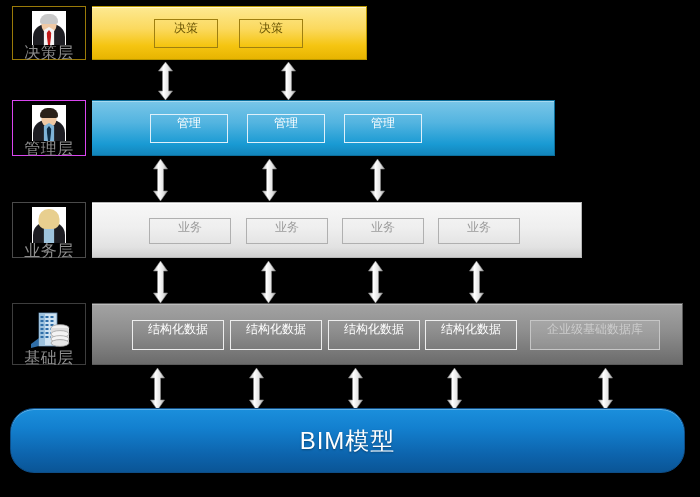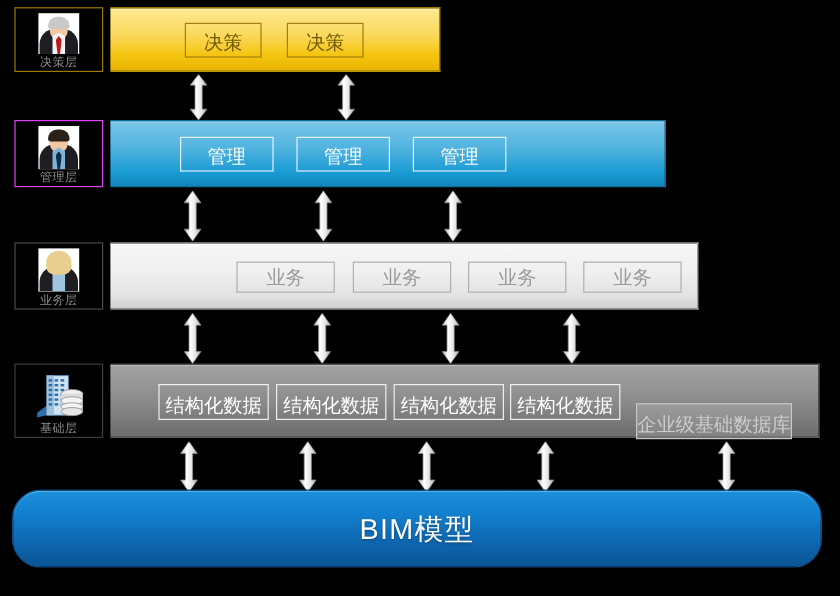--- a/index.html
+++ b/index.html
@@ -31,21 +31,21 @@
     padding-top: 4px;
   }
   .badge .avatar {
     width: 34px;
     height: 40px;
     position: relative;
     overflow: hidden;
     background: #ffffff;
   }
   .badge .badge-label {
-    font-size: 10px;
+    font-size: 16px;
     color: #8e8e8e;
     line-height: 13px;
     margin-top: 1px;
     letter-spacing: 0.5px;
     white-space: nowrap;
   }
 
   
   .person {
     position: absolute;
@@ -148,56 +148,54 @@
     color: #ffffff;
     letter-spacing: 1px;
     text-shadow: 0 1px 2px rgba(0,0,0,0.35);
   }
 
   
   .chip {
     position: absolute;
     box-sizing: border-box;
     display: flex;
-    align-items: flex-end;
+    align-items: flex-start;
     justify-content: center;
-    font-size: 16px;
+    font-size: 12px;
     white-space: nowrap;
   }
   .chip-decision {
     border: 1px solid #9e7f10;
     color: #6d5806;
     background: transparent;
     height: 29px;
   }
   .chip-management {
     border: 1px solid #dff0fa;
     color: #ffffff;
     background: transparent;
     height: 29px;
   }
   .chip-business {
     border: 1px solid #b0b0b0;
     color: #9a9a9a;
     background: transparent;
     height: 26px;
-    margin-left: 48px;
   }
   .chip-foundation {
     border: 1px solid #eeeeee;
     color: #ffffff;
     background: transparent;
     height: 30px;
   }
   .chip-db {
     border: 1px solid #c6c6c6;
     color: #cccccc;
     background: rgba(255,255,255,0.16);
     height: 30px;
-    margin-top: 16px;
   }
 
   
   .arrow {
     position: absolute;
     width: 15px;
   }
   .arrow svg { display: block; width: 100%; height: 100%; }
 </style>
 </head>

